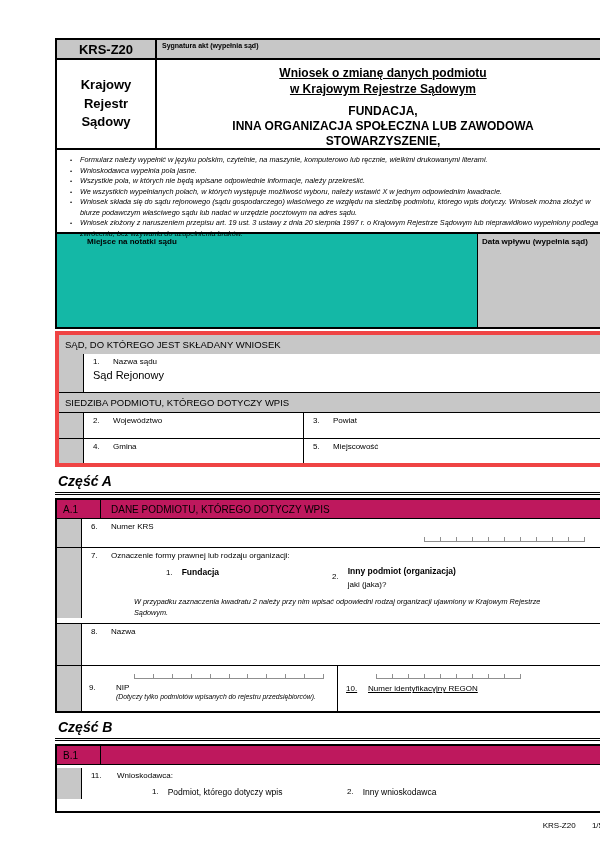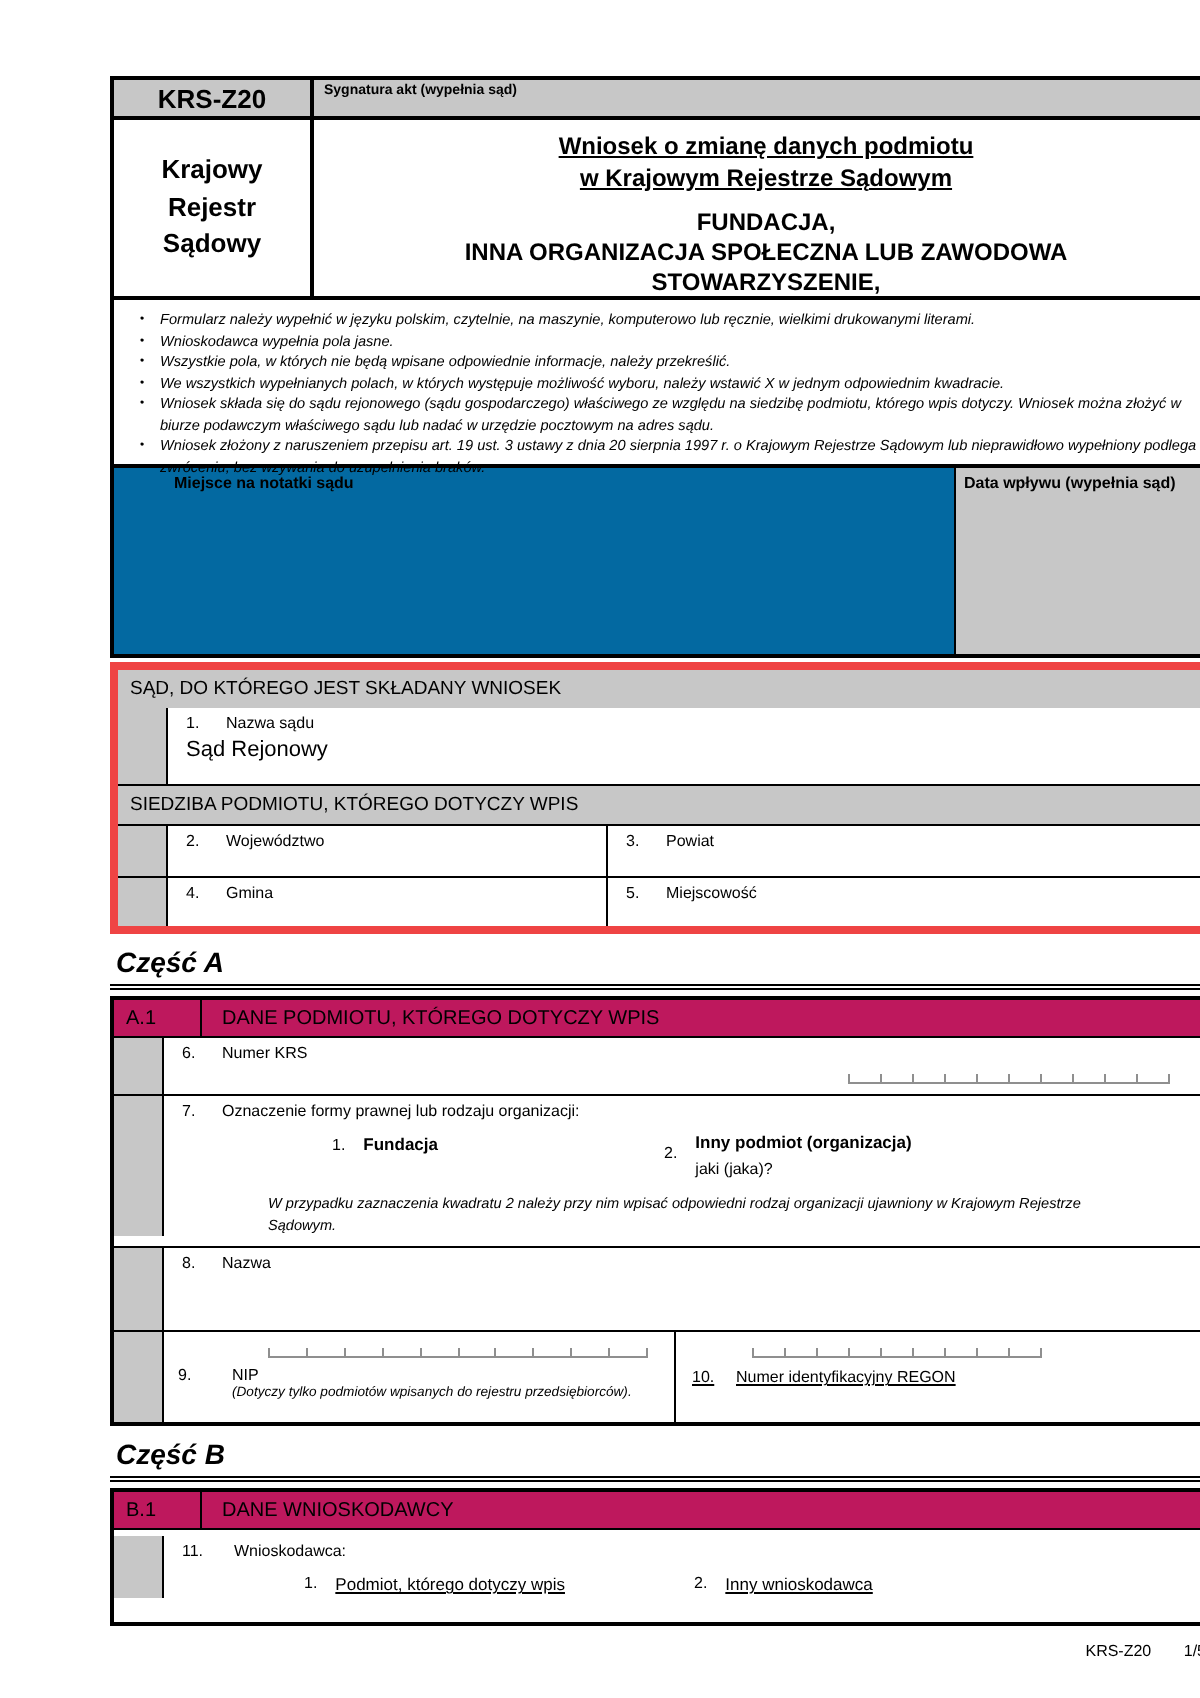--- a/index.html
+++ b/index.html
@@ -22,21 +22,21 @@
 
   
   .instr { border:2px solid #000; border-top:none; padding:5px 10px 2px 8px; height:84px; }
   .instr ul { list-style:none; }
   .instr li { font-size:7.3px; font-style:italic; line-height:1.45;
     position:relative; padding-left:15px; }
   .instr li::before { content:"•"; position:absolute; left:5px; font-style:normal; font-size:6px; top:1px; }
 
   
   .notes { display:flex; border:2px solid #000; border-top:none; height:95px; }
-  .notes-left { flex:1; border-right:1px solid #000; background:#0369a1;
+  .notes-left { flex:1; border-right:1px solid #000; background:#14b8a6;
     font-size:8px; font-weight:bold; padding:3px 0 0 30px; }
   .notes-right { width:131px; background:#c7c7c7; font-size:8px; font-weight:bold; padding:3px 0 0 4px; }
 
   
   .tbl { border:4px solid #ef4444; margin-top:2px; }
   .band { background:#c7c7c7; font-size:9.5px; padding:4px 4px 4px 6px; }
   .frow { display:flex; border-top:1px solid #000; background:#fff; }
   .strip { width:25px; background:#c7c7c7; border-right:1px solid #000; flex:none; }
   .fbox { flex:1; background:#fff; position:relative; }
   .flabel { font-size:8px; padding:3px 0 0 9px; display:flex; }
@@ -86,21 +86,21 @@
   .f10cell { flex:1; padding-top:8px; }
   .f10cell .ruler { margin-left:38px; width:145px; }
   .f10lbl { display:flex; font-size:8px; margin:5px 0 6px 8px;text-decoration:underline; }
   .f10lbl .fnum { width:22px; }
 
   .f11 { padding:3px 0 12px 0; }
   .opt11-row { position:relative; margin-top:7px; height:12px; }
   .opt11-1 { position:absolute; left:70px; display:flex; }
   .opt11-2 { position:absolute; left:265px; display:flex; }
   .opt11-row .opt-no { margin-top:0; }
-  .opt-label-n { font-size:8.5px;text-decoration:underline; }
+  .opt-label-n { font-size:8.5px; }
 
   .footer { margin-top:8px; text-align:right; padding-right:8px; font-size:8px; }
   .footer .fc { margin-right:14px; }
 </style>
 </head>
 <body>
 
 <div class="sheet">
 
   <div class="hdr">
@@ -300,21 +300,20 @@
         </div>
       </div>
     </div>
   </div>
 
   <div class="part-title">Część B</div>
 
   <div class="abox">
     <div class="ahdr">
       <div class="acode">B.1</div>
-      <div class="atitle">DANE WNIOSKODAWCY</div>
     </div>
     <div class="frow f11">
       <div class="strip"></div>
       <div class="fbox">
         <div class="flabel">
           <span class="fnum" style="width:26px;">11.</span>
           <span>Wnioskodawca:</span>
         </div>
         <div class="opt11-row">
           <div class="opt11-1">

